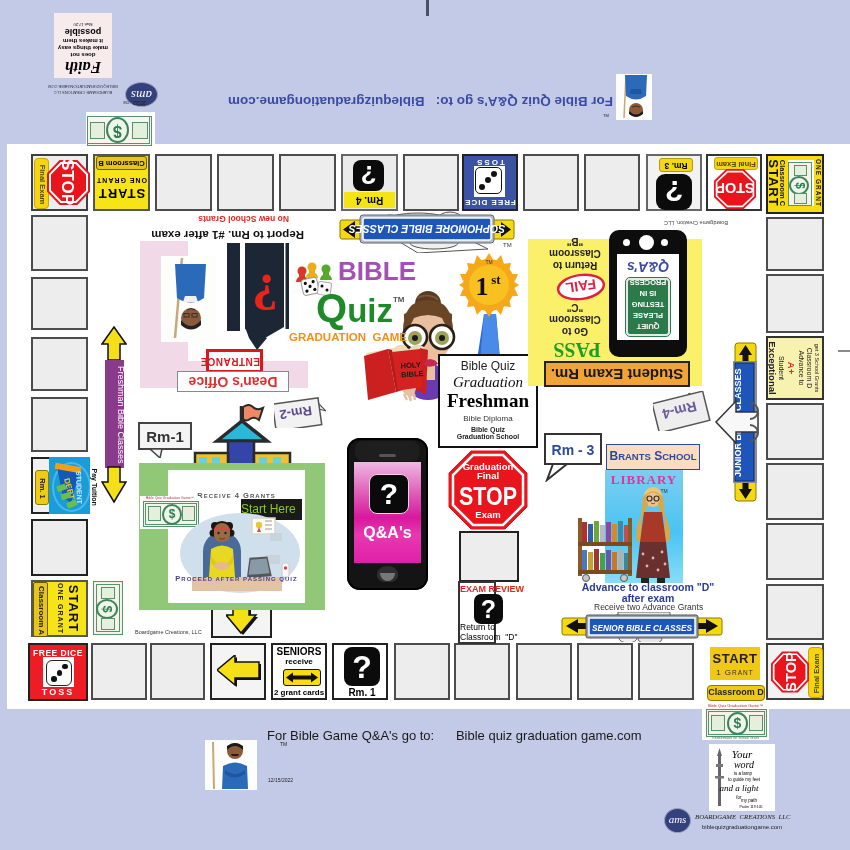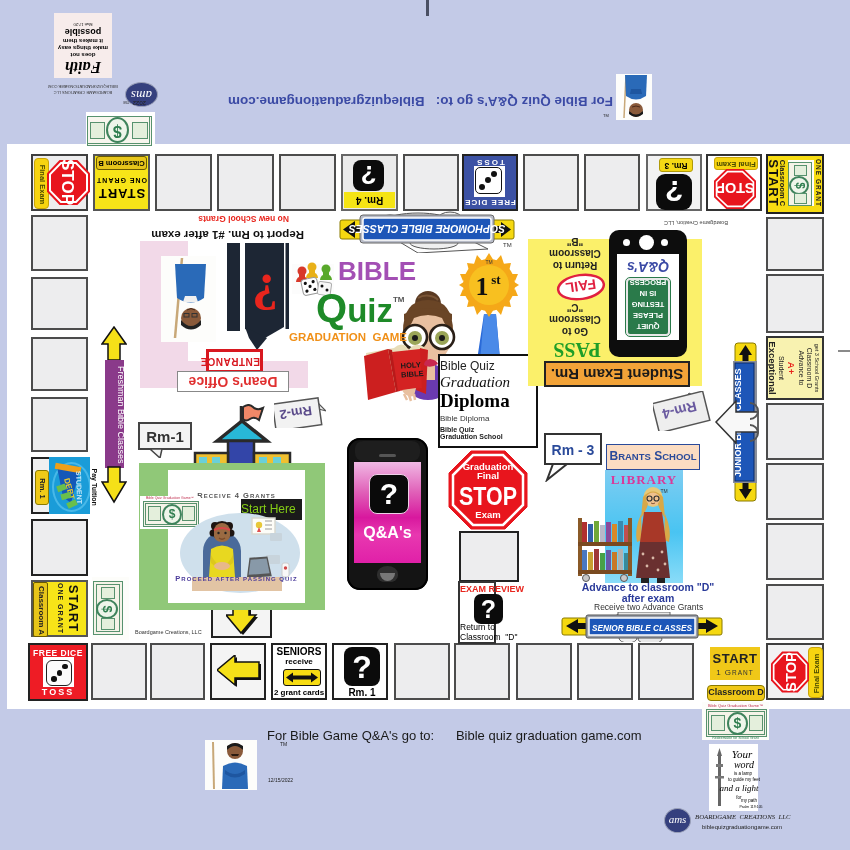--- a/index.html
+++ b/index.html
@@ -489,24 +489,24 @@
           <polygon points="60,44 51,44 57,37"></polygon>
       </g>
       <circle cx="31" cy="33" r="20" fill="#f8c020"></circle>
       <text x="24" y="43" font-family="Liberation Serif,serif" font-size="26" font-weight="bold" fill="#111" text-anchor="middle">1</text>
       <text x="38" y="32" font-family="Liberation Serif,serif" font-size="13" font-weight="bold" fill="#111" text-anchor="middle">st</text>
       <text x="31" y="12" font-family="Liberation Sans,sans-serif" font-size="5" fill="#333" text-anchor="middle">TM</text>
     </g>
   </svg>
 </div>
 
-<div class="abs" style="left:438px;top:354px;width:100px;height:94px;background:#fff;border:2px solid #111;box-sizing:border-box;">
+<div class="abs" style="left:438px;top:354px;width:100px;height:94px;background:#fff;border:2px solid #111;box-sizing:border-box;text-align:center;">
   <div style="font-size:12px;color:#222;margin-top:3px;">Bible Quiz</div>
   <div style="font-family:'Liberation Serif',serif;font-style:italic;font-size:15px;color:#111;margin-top:1px;">Graduation</div>
-  <div style="font-family:'Liberation Serif',serif;font-size:19px;font-weight:bold;color:#000;margin-top:0px;line-height:1.0;">Diploma</div>
+  <div style="font-family:'Liberation Serif',serif;font-size:19px;font-weight:bold;color:#000;margin-top:0px;line-height:1.0;">Freshman</div>
   <div style="font-size:8px;color:#333;margin-top:4px;">Bible Diploma</div>
   <div style="font-size:7px;font-weight:bold;color:#222;margin-top:3px;">Bible Quiz</div>
   <div style="font-size:7px;font-weight:bold;color:#222;">Graduation School</div>
 </div>
 
 <div class="abs" style="left:528px;top:239px;width:174px;height:147px;background:#fbf06a;"></div>
 
 <div class="abs flip" style="left:545px;top:245px;width:60px;height:26px;font-size:10px;font-weight:bold;color:#222;text-align:center;line-height:1.2;">Return to<br>Classroom "B"</div>
 
 <div class="abs flip" style="left:556px;top:273px;width:50px;height:28px;">
@@ -714,21 +714,21 @@
   <svg width="82" height="82" viewBox="0 0 82 82">
     <polygon points="24,1 58,1 81,24 81,58 58,81 24,81 1,58 1,24" fill="#e8151d" stroke="#fff" stroke-width="1"></polygon>
     <polygon points="26,6 56,6 76,26 76,56 56,76 26,76 6,56 6,26" fill="none" stroke="#fff" stroke-width="2.5"></polygon>
     <text x="41" y="21" font-family="Liberation Sans,sans-serif" font-size="9.5" font-weight="bold" fill="#fff" text-anchor="middle">Graduation</text>
     <text x="41" y="30" font-family="Liberation Sans,sans-serif" font-size="9.5" font-weight="bold" fill="#fff" text-anchor="middle">Final</text>
     <text x="41" y="56" font-family="Liberation Sans,sans-serif" font-size="25" font-weight="bold" fill="#fff" text-anchor="middle" textLength="58" lengthAdjust="spacingAndGlyphs">STOP</text>
     <text x="41" y="69" font-family="Liberation Sans,sans-serif" font-size="9.5" font-weight="bold" fill="#fff" text-anchor="middle">Exam</text>
   </svg>
 </div>
 
-<div class="abs" style="left:709px;top:744px;width:49px;height:67px;background:#fff;color:#111;text-decoration:underline;">
+<div class="abs" style="left:709px;top:744px;width:66px;height:67px;background:#fff;color:#111;text-decoration:underline;">
   <svg width="57" height="67" viewBox="0 0 57 67">
     <rect x="9" y="12" width="3" height="50" fill="#666"></rect>
     <polygon points="8,12 13,12 10.5,4" fill="#666"></polygon>
     <rect x="7" y="20" width="7" height="3" fill="#777"></rect>
     <rect x="6" y="32" width="9" height="2.5" fill="#777"></rect>
     <text x="33" y="14" font-family="Liberation Serif,serif" font-size="11" font-style="italic" text-anchor="middle">Your</text>
     <text x="35" y="24" font-family="Liberation Serif,serif" font-size="10" font-style="italic" text-anchor="middle">word</text>
     <text x="34" y="31" font-family="Liberation Sans,sans-serif" font-size="4.5" text-anchor="middle">is a lamp</text>
     <text x="35" y="37" font-family="Liberation Sans,sans-serif" font-size="4.5" text-anchor="middle">to guide my feet</text>
     <text x="30" y="47" font-family="Liberation Serif,serif" font-size="9" font-style="italic" text-anchor="middle">and a light</text>

